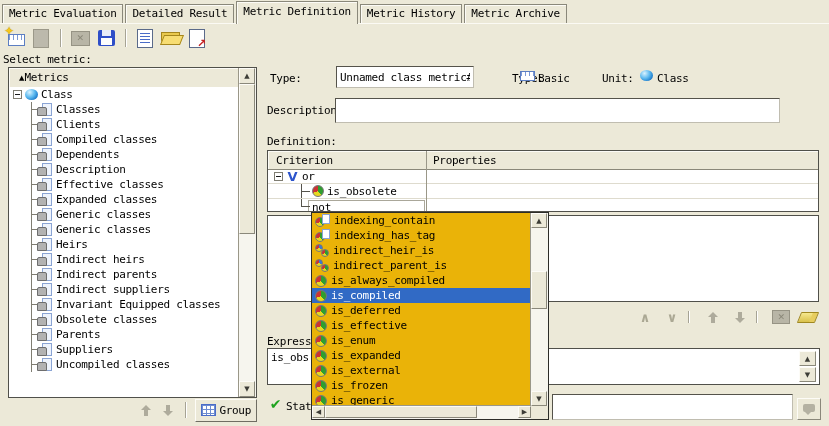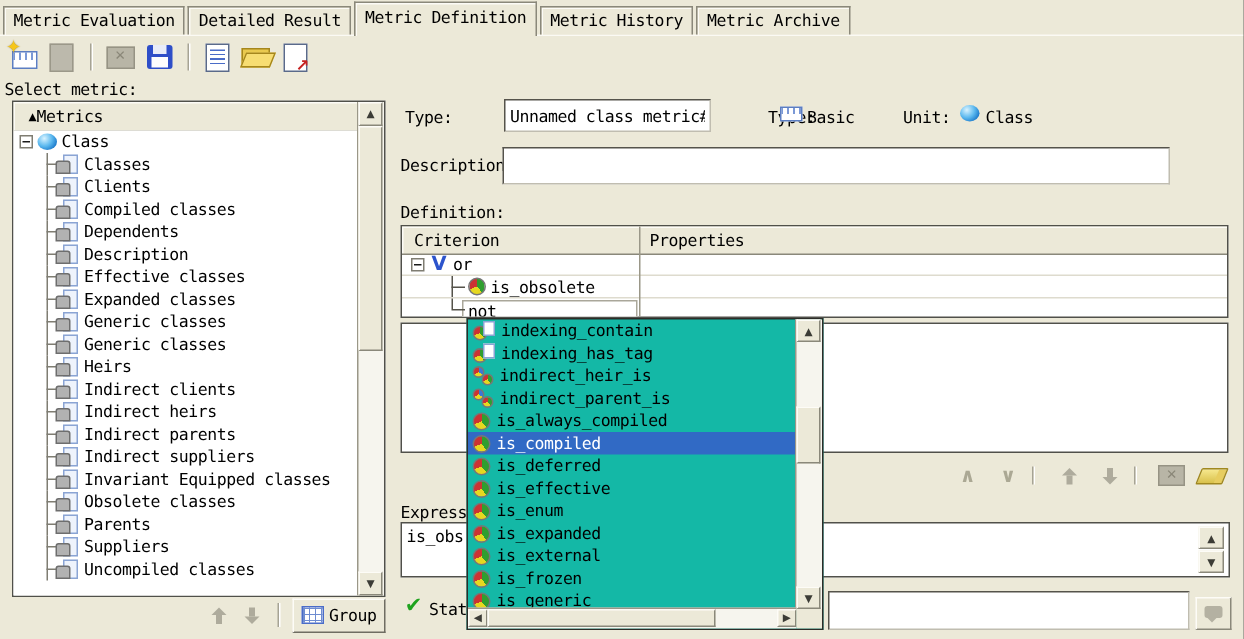--- a/index.html
+++ b/index.html
@@ -156,21 +156,21 @@
   #status-check{position:absolute;left:268px;top:396px;}
   #status-label{position:absolute;left:286px;top:400px;}
   #bottom-field{left:552px;top:394px;width:241px;height:26px;}
   #comment-btn{position:absolute;left:797px;top:398px;width:22px;height:20px;background:#ece9d8;
       border:1px solid;border-color:#fdfcf7 #8a887a #8a887a #fdfcf7;display:flex;align-items:center;justify-content:center;}
   .ic-comment{position:relative;width:13px;height:11px;}
   .ic-comment::before{content:'';position:absolute;left:0;top:0;width:12px;height:8px;background:#b4b1a2;border-radius:2px;}
   .ic-comment::after{content:'';position:absolute;left:2px;top:8px;border:3px solid transparent;border-top:3px solid #b4b1a2;}
 
   
-  #dropdown{position:absolute;left:311px;top:212px;width:238px;height:208px;background:#14b8a6;border:1px solid #2c2c28;box-sizing:border-box;z-index:50;}
+  #dropdown{position:absolute;left:311px;top:212px;width:238px;height:208px;background:#eab308;border:1px solid #2c2c28;box-sizing:border-box;z-index:50;}
   #dd-items{position:absolute;left:0;top:0;right:17px;bottom:13px;overflow:hidden;}
   .dd-item{height:15px;display:flex;align-items:center;gap:4px;padding-left:3px;white-space:nowrap;cursor:default;}
   .dd-item.selected{background:#316ac5;color:#fff;}
   #dd-vscroll{right:0;top:0;bottom:13px;width:17px;}
   #dd-vscroll .up{left:0;top:0;width:16px;height:15px;}
   #dd-vscroll .down{left:0;bottom:0;width:16px;height:15px;}
   #dd-vscroll .sthumb{left:0;top:58px;width:16px;height:38px;}
   #dd-hscroll{left:0;right:17px;bottom:0;height:13px;}
   #dd-hscroll .lt{left:0;top:0;width:13px;height:12px;}
   #dd-hscroll .rt{right:0;top:0;width:13px;height:12px;}
@@ -286,25 +286,20 @@
           <span class="nowrap">Generic classes</span>
         </div>
         <div class="trow lvl1">
 
           <span class="ic-lock-page"></span>
           <span class="nowrap">Heirs</span>
         </div>
         <div class="trow lvl1">
 
           <span class="ic-lock-page"></span>
-          <span class="nowrap">Indirect clients</span>
-        </div>
-        <div class="trow lvl1">
-
-          <span class="ic-lock-page"></span>
           <span class="nowrap">Indirect heirs</span>
         </div>
         <div class="trow lvl1">
 
           <span class="ic-lock-page"></span>
           <span class="nowrap">Indirect parents</span>
         </div>
         <div class="trow lvl1">
 
           <span class="ic-lock-page"></span>

